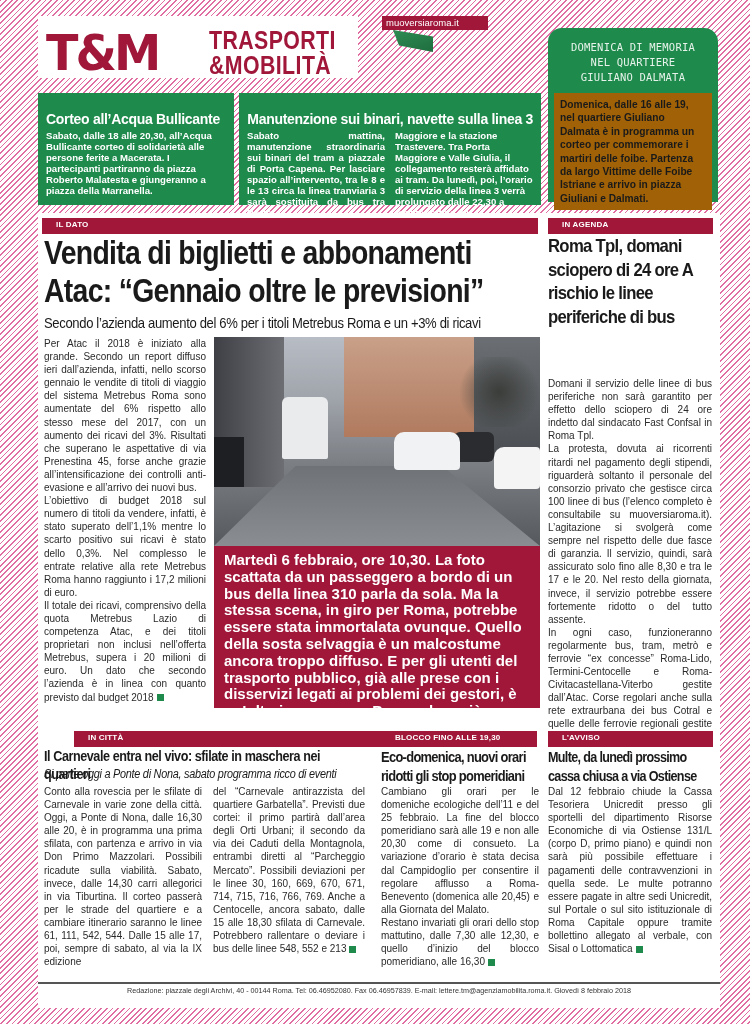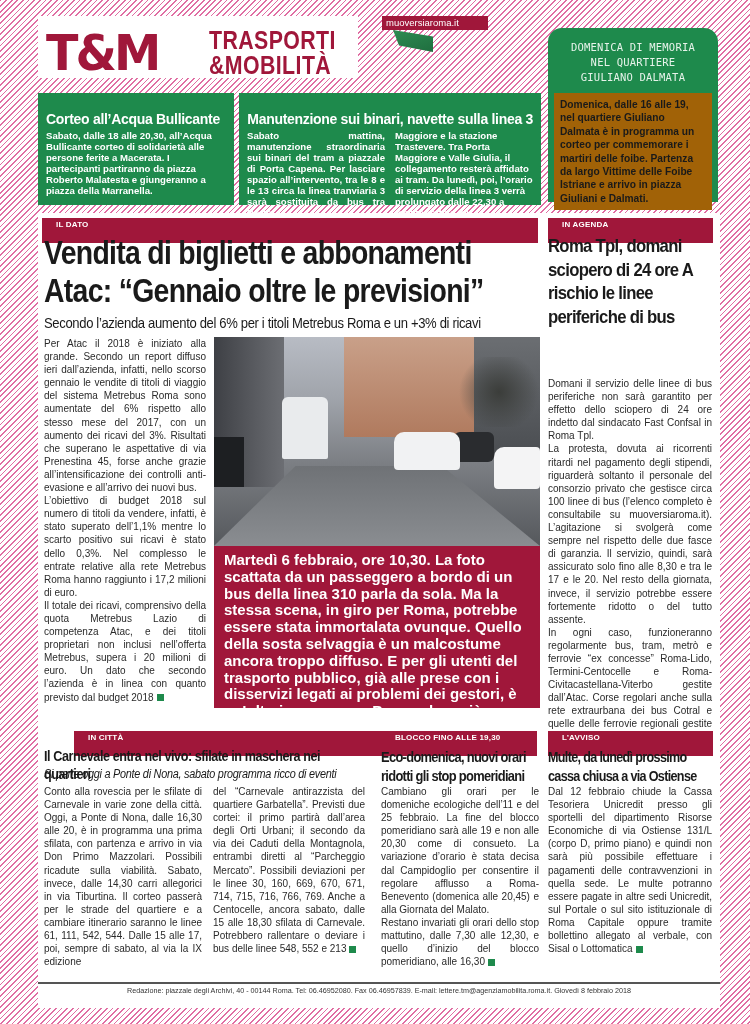--- a/index.html
+++ b/index.html
@@ -59,21 +59,21 @@
   .g1 { left: 38px; width: 196px; }
   .g2 { left: 239px; width: 302px; }
   .g2 h3 { text-align: right; }
   .g2 .cols { display: flex; gap: 10px; }
   .g2 .cols p { flex: 1; }
 
   
   .panel { position: absolute; left: 38px; top: 213px; width: 682px; height: 770px; background: #fff; }
 
   .label-bar {
-    position: absolute; height: 25px; background: #a0173a; color: #fff; font-size: 8px;
+    position: absolute; height: 16px; background: #a0173a; color: #fff; font-size: 8px;
     font-weight: bold; line-height: 13px; padding-left: 14px; letter-spacing: 0.2px;
   }
   .headline { position: absolute; color: #1a1a1a; font-weight: bold; letter-spacing: -0.8px; }
   .body { position: absolute; font-size: 10px; line-height: 13.1px; color: #2a2a2a; text-align: justify; }
   .body p { text-indent: 0; }
   .endmark { display: inline-block; width: 7px; height: 7px; background: #1e8a4c; margin-left: 3px; vertical-align: middle; }
 
   
   .photo {
     position: absolute; left: 214px; top: 337px; width: 326px; height: 209px;

